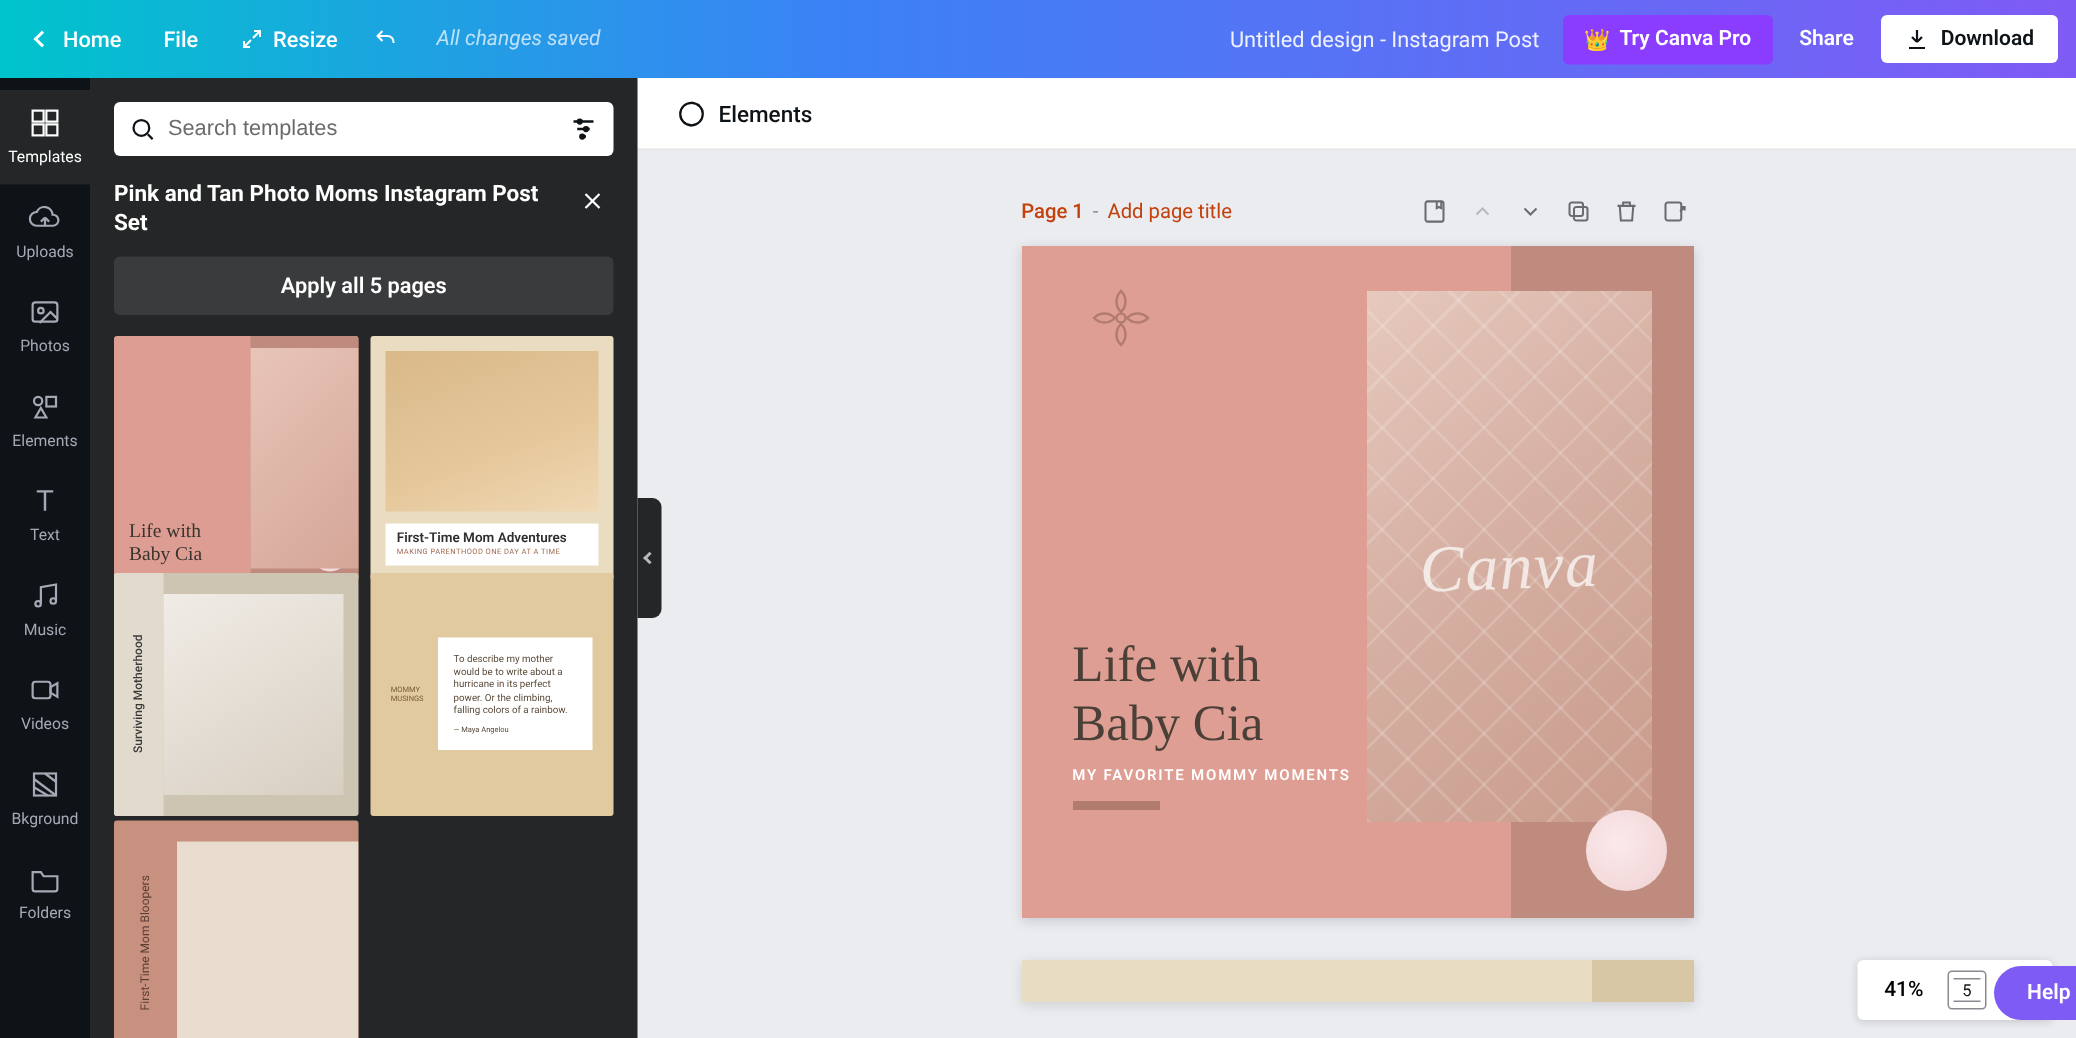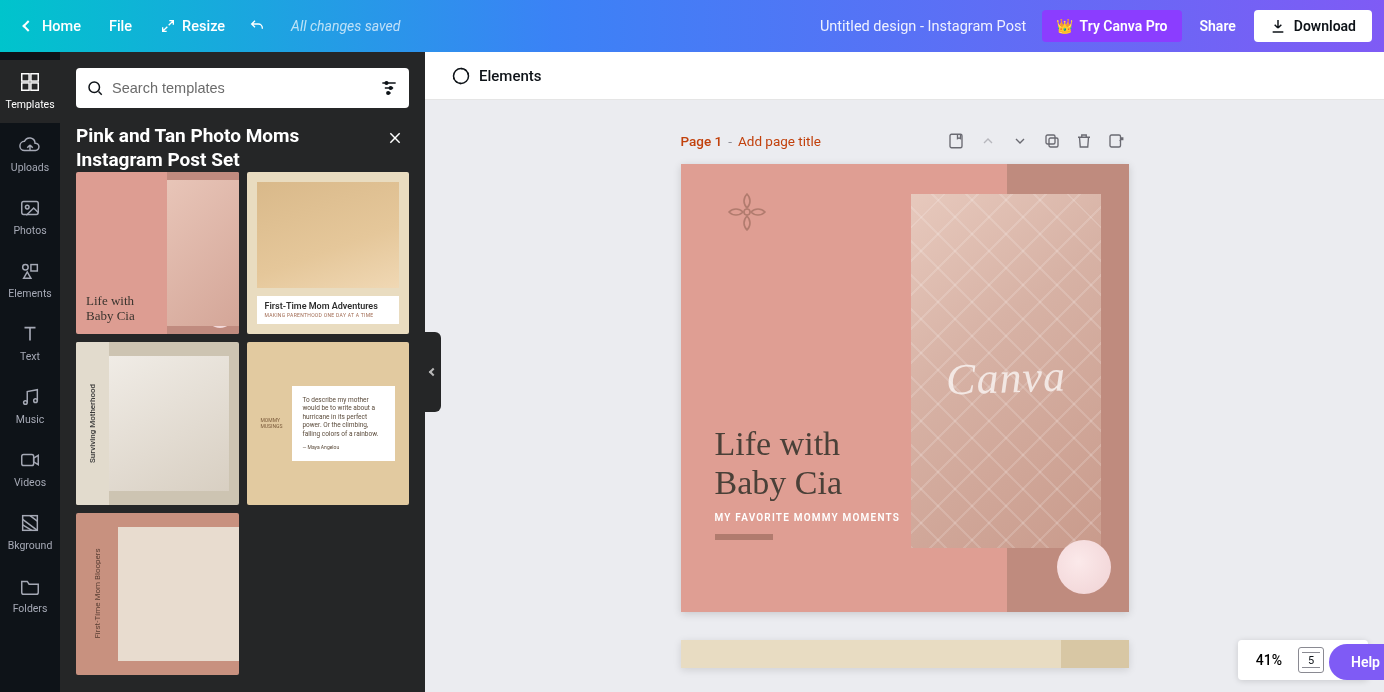--- a/index.html
+++ b/index.html
@@ -44,21 +44,21 @@
     width: 365px; background:#252627; color:#fff; display:flex; flex-direction:column; padding: 16px 0 0;
     position: relative;
   }
   .searchwrap { margin:0 16px; display:flex; align-items:center; background:#fff; border-radius:4px; height:40px; padding:0 10px; gap:8px; }
   .searchwrap input { flex:1; border:none; outline:none; font-size:14.5px; color:#333; background:transparent; }
   .searchwrap input::placeholder { color:#6b6b6b; }
   .filter-ico { color:#0e1318; }
   .search-ico { color:#0e1318; }
 
   .panel-head { display:flex; align-items:flex-start; gap:12px; padding:16px 16px 0; }
-  .panel-title { font-size:19px; font-weight:700; line-height:1.25; flex:1; }
+  .panel-title { font-size:15px; font-weight:700; line-height:1.25; flex:1; }
   .close-x { width:28px; height:28px; display:flex; align-items:center; justify-content:center; cursor:pointer; color:#fff; font-size:18px; }
 
   .apply-btn { margin:14px 16px 14px; background:#3a3b3c; color:#fff; text-align:center; padding:11px 0; border-radius:4px; font-weight:600; font-size:14.5px; cursor:pointer; }
 
   .thumbs { padding:0 16px 16px; display:grid; grid-template-columns: 1fr 1fr; gap:8px; overflow-y:auto; }
   .thumb { width:100%; aspect-ratio:1/1; border-radius:2px; overflow:hidden; cursor:pointer; position:relative; }
 
   
   .thumb1 { background:#dd9d92; display:flex; }
   .thumb1 .l { flex:1; display:flex; flex-direction:column; justify-content:flex-end; padding:10px; }
@@ -295,20 +295,23 @@
 
     <div class="panel-head">
       <div class="panel-title">Pink and Tan Photo Moms Instagram Post Set</div>
       <div class="close-x">
         <svg width="16" height="16" viewBox="0 0 24 24" stroke="#fff" stroke-width="2.2">
             <path d="M5 5l14 14M19 5L5 19"></path>
           </svg>
       </div>
     </div>
 
+    <div class="apply-btn">
+      <span>Apply all 5 pages</span>
+    </div>
 
     <div class="thumbs">
       <div class="thumb thumb1">
         <div class="l">
           <div class="t1">
             <span>Life with</span><br>
             <span>Baby Cia</span>
           </div>
         </div>
         <div class="r">

